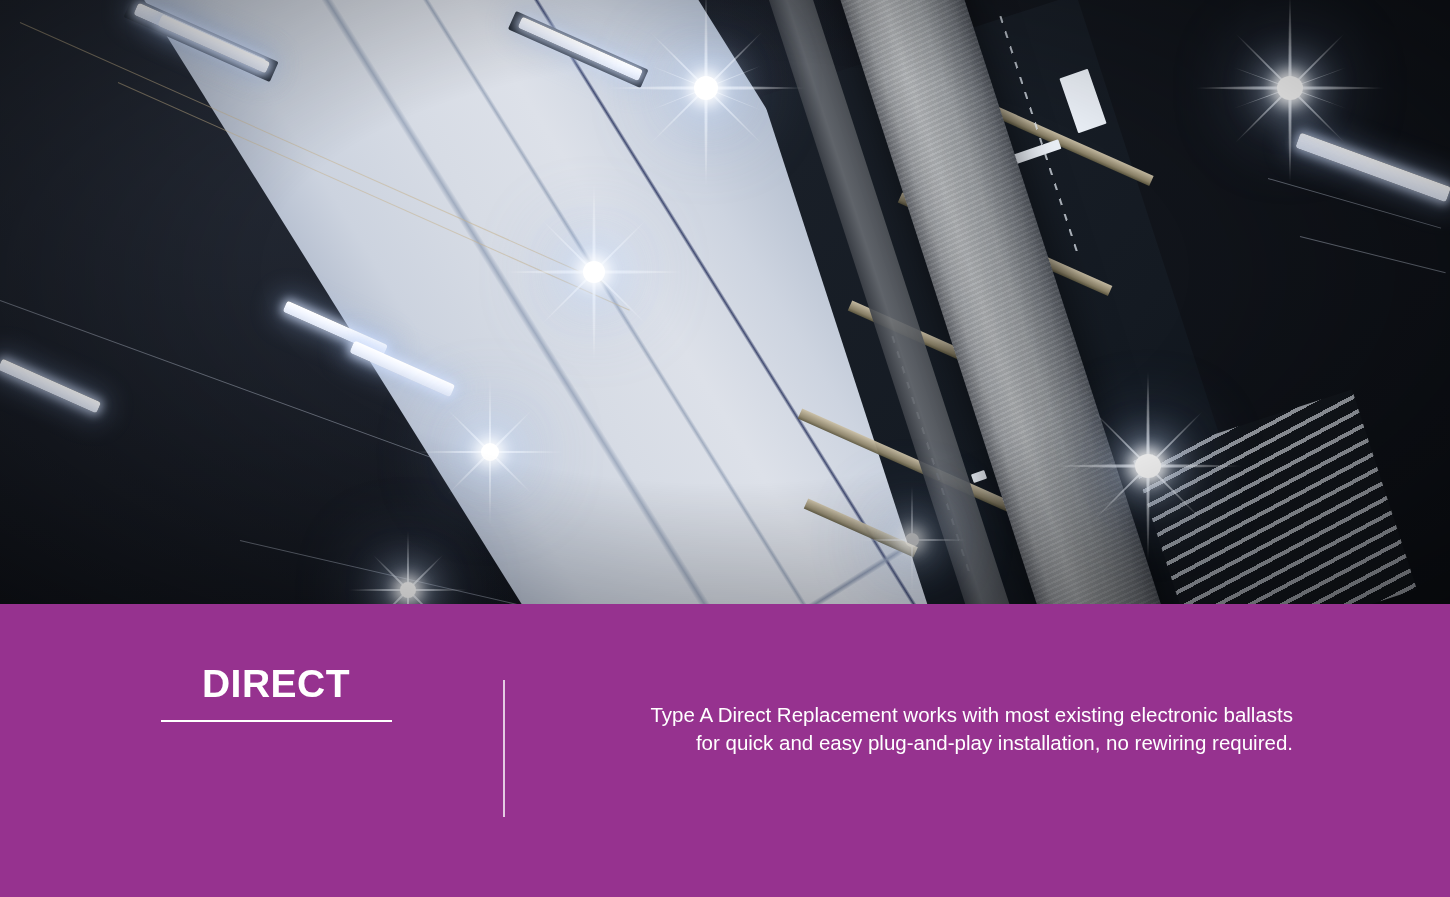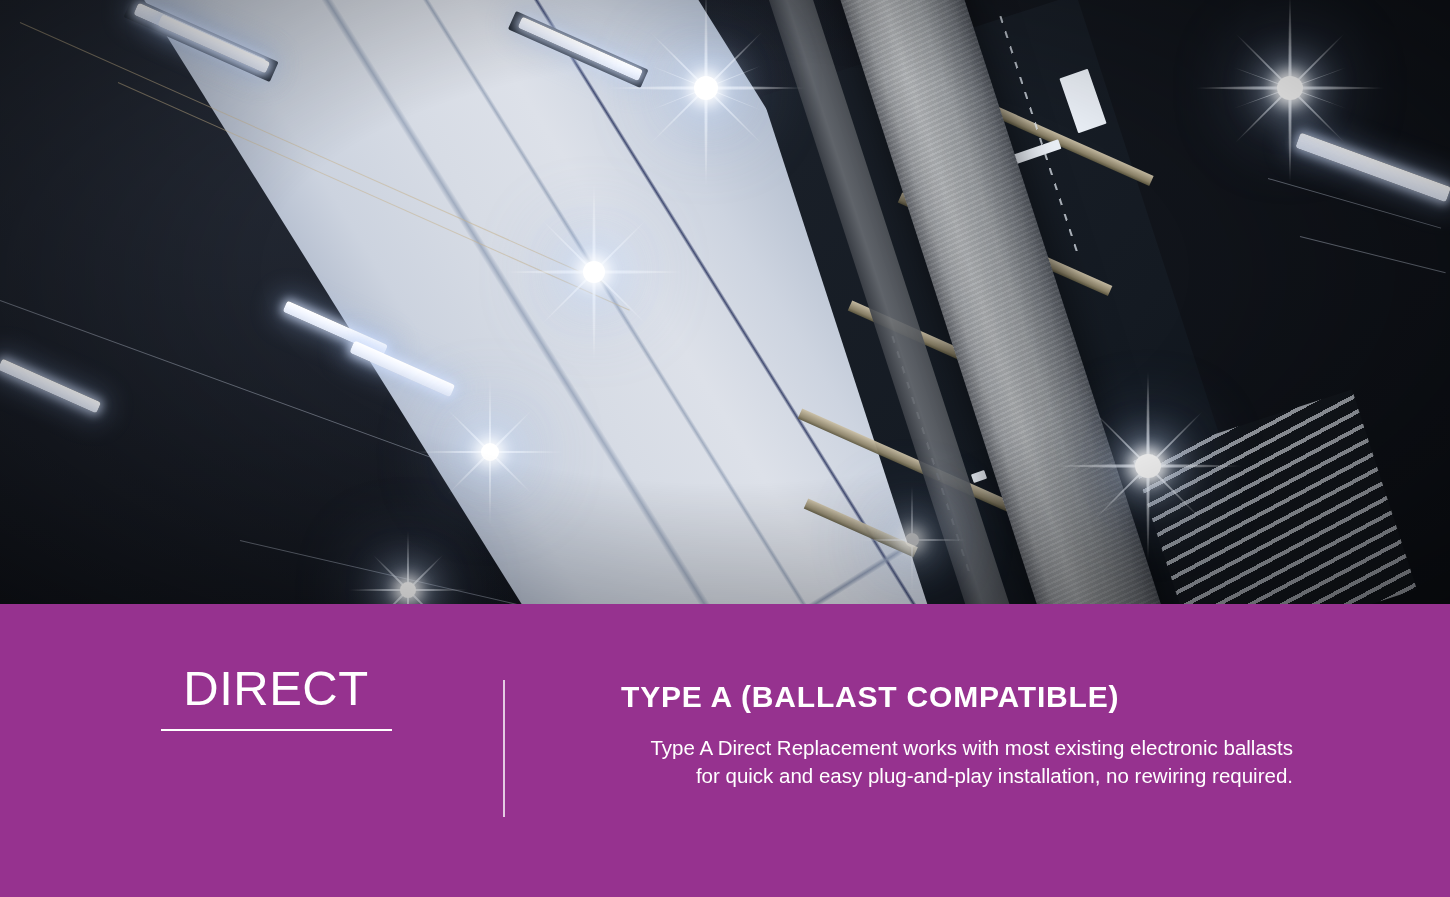--- a/index.html
+++ b/index.html
@@ -250,22 +250,22 @@
   
   .left-block {
     position: absolute;
     left: 160px;
     top: 62px;
     width: 232px;
     text-align: center;
     color: #ffffff;
   }
   .kicker-main {
-    font-size: 49px;
-    font-weight: 400;
+    font-size: 39px;
+    font-weight: 700;
     letter-spacing: 0.5px;
     line-height: 0.92;
     margin: 0;
     white-space: nowrap;
   }
   .kicker-sub {
     font-size: 32px;
     font-weight: 700;
     letter-spacing: 0.2px;
     line-height: 1.0;
@@ -447,20 +447,19 @@
     <div class="band-inner">
 
       <div class="left-block">
         <div class="kicker-main">DIRECT</div>
         <div class="rule-h"></div>
       </div>
 
       <div class="rule-v"></div>
 
       <div class="right-block">
-        <div class="copy-title">TYPE A (BALLAST COMPATIBLE)</div>
         <div class="copy-body">Type A Direct Replacement works with most existing electronic ballasts for quick and easy plug-and-play installation, no rewiring required.</div>
       </div>
 
     </div>
   </div>
 
 </div>
 
 </body></html>

